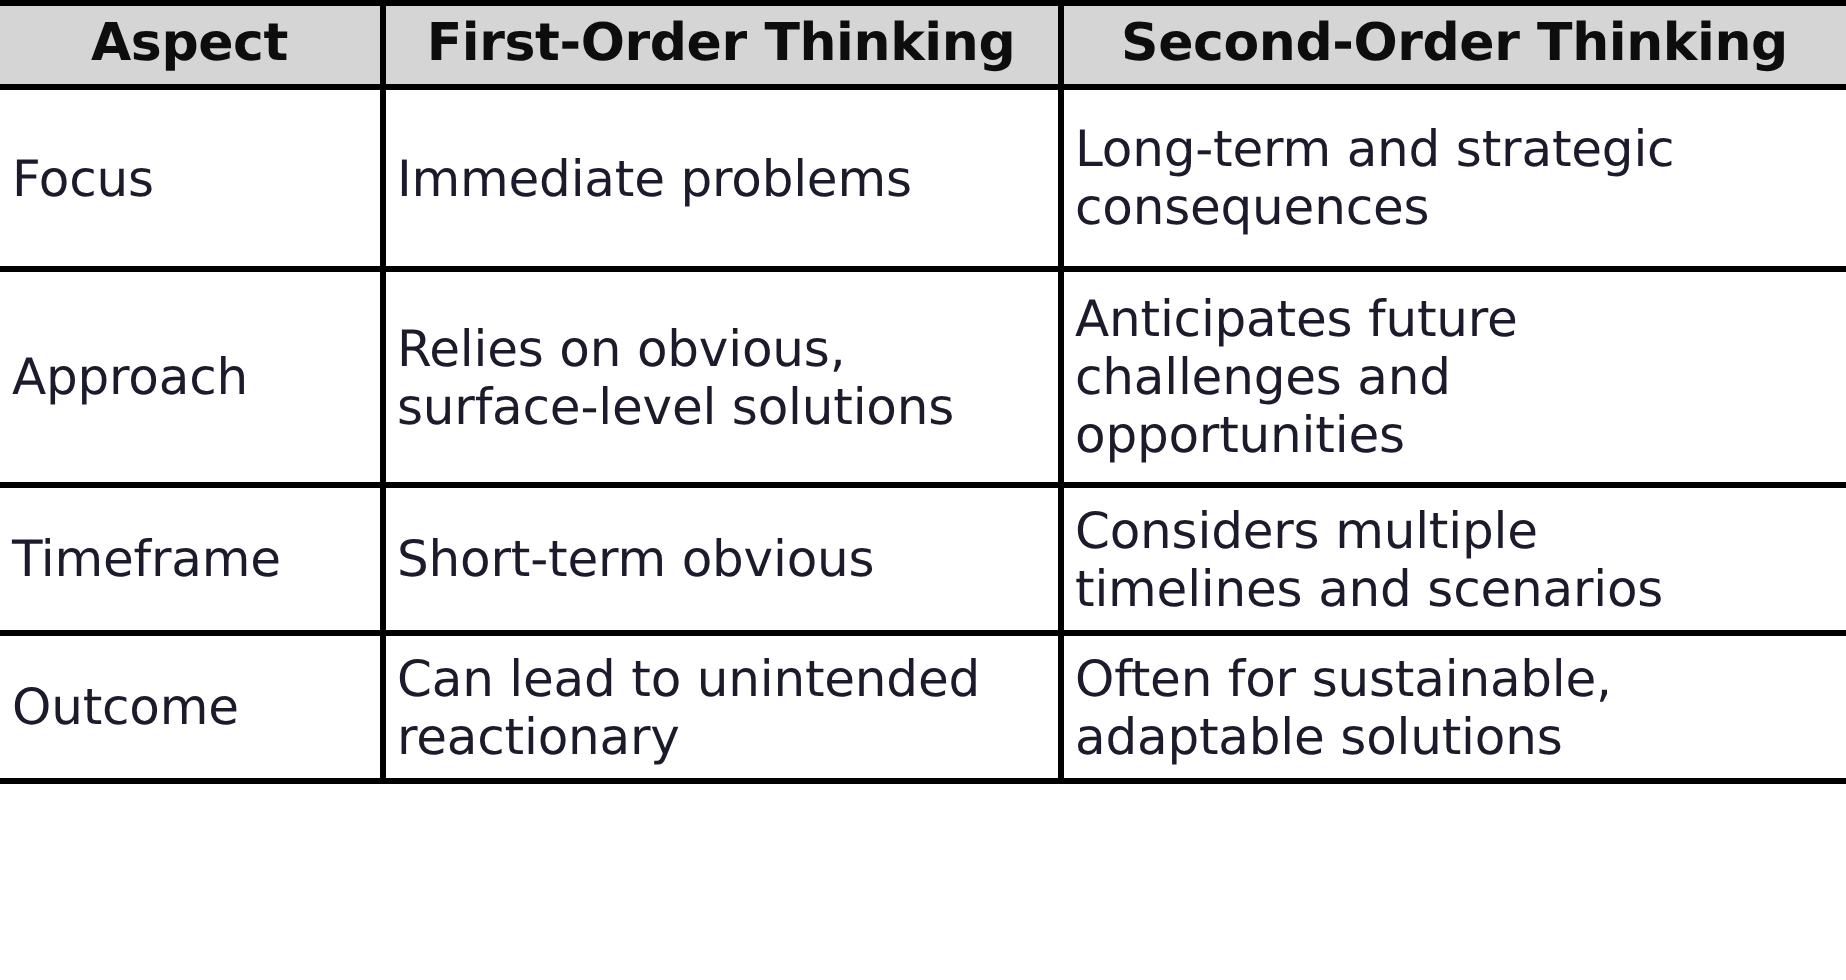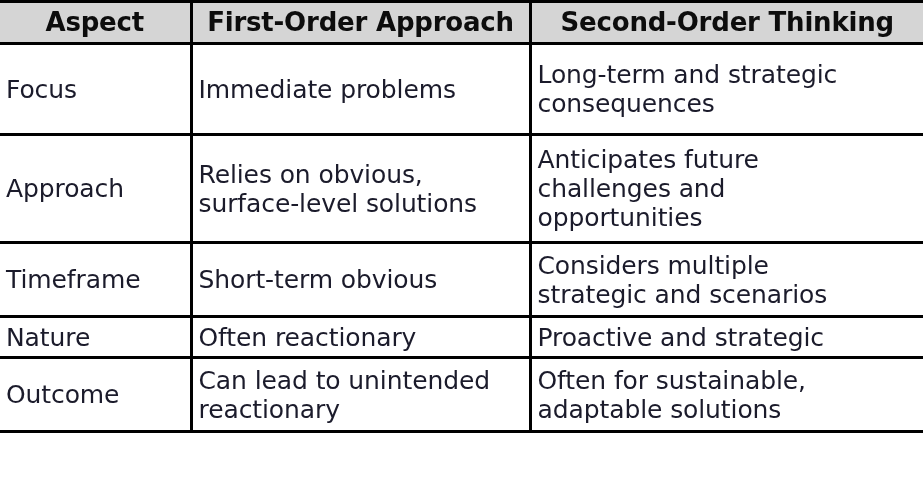--- a/index.html
+++ b/index.html
@@ -87,21 +87,21 @@
 
 <table class="comparison-table">
   <colgroup>
     <col class="col-aspect">
     <col class="col-first">
     <col class="col-second">
   </colgroup>
   <thead>
     <tr>
       <th>Aspect</th>
-      <th>First-Order Approach</th>
+      <th>First-Order Thinking</th>
       <th>Second-Order Thinking</th>
     </tr>
   </thead>
   <tbody>
     <tr class="row-focus">
       <td>
           <span class="cell-text">Focus</span>
         </td>
       <td>
           <span class="cell-text">Immediate problems</span>
@@ -127,32 +127,21 @@
     </tr>
     <tr class="row-timeframe">
       <td>
           <span class="cell-text">Timeframe</span>
         </td>
       <td>
           <span class="cell-text">Short-term obvious</span>
         </td>
       <td>
           <span class="cell-text">Considers multiple
-strategic and scenarios</span>
-        </td>
-    </tr>
-    <tr class="row-nature">
-      <td>
-          <span class="cell-text">Nature</span>
-        </td>
-      <td>
-          <span class="cell-text">Often reactionary</span>
-        </td>
-      <td>
-          <span class="cell-text">Proactive and strategic</span>
+timelines and scenarios</span>
         </td>
     </tr>
     <tr class="row-outcome">
       <td>
           <span class="cell-text">Outcome</span>
         </td>
       <td>
           <span class="cell-text">Can lead to unintended
 reactionary</span>
         </td>

